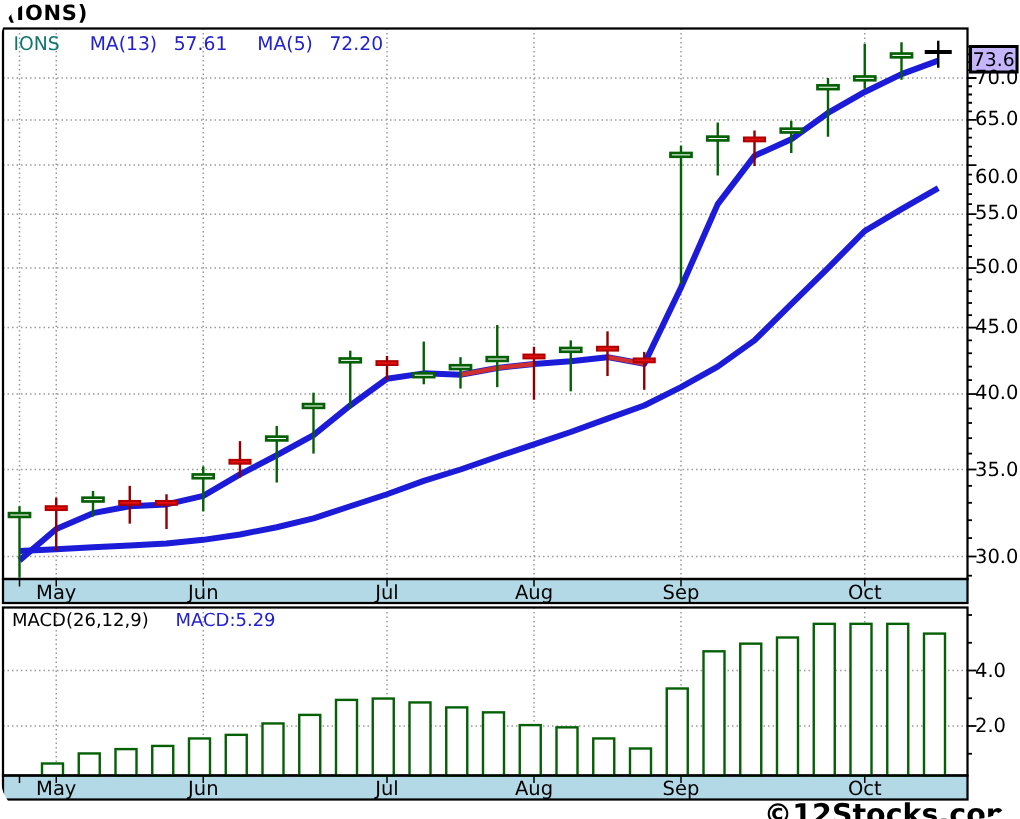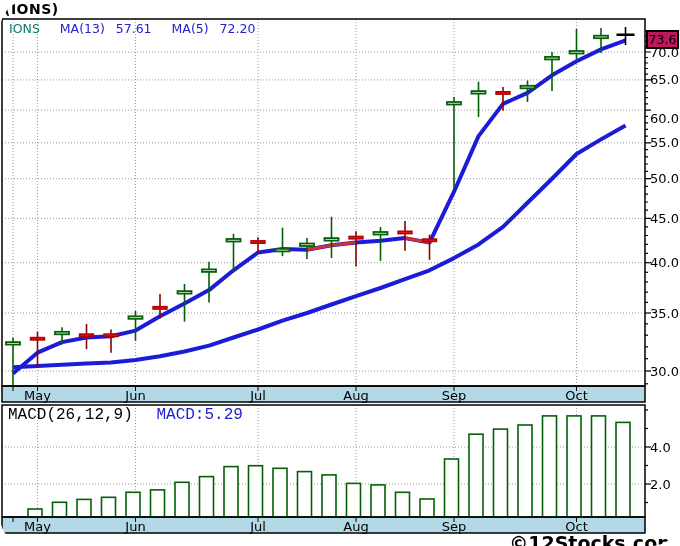--- a/index.html
+++ b/index.html
@@ -4,25 +4,25 @@
 <style>
   html,body{margin:0;padding:0;background:#fff;}
   .page{position:relative;width:680px;height:546px;background:#fff;
         font-family:"DejaVu Sans","Liberation Sans",sans-serif;overflow:hidden;border-radius:29px;}
   .page svg{position:absolute;left:0;top:0;}
   .title{position:absolute;top:1px;left:4px;font-size:14px;font-weight:bold;color:#000;letter-spacing:0.5px;}
   .legend{position:absolute;top:21px;left:9px;font-size:12.5px;white-space:nowrap;}
   .legend .sym{color:#0f766e;font-weight:500;margin-right:16px;}
   .legend .lbl{color:#2222cc;margin-right:7px;}
   .legend .val{color:#2222cc;margin-right:16px;}
-  .flag{position:absolute;left:646px;top:30px;width:29px;height:15px;background:#be185d;
+  .flag{position:absolute;left:646px;top:30px;width:29px;height:15px;background:#c4b5fd;
         border:2px solid #000;font-size:12.5px;line-height:15px;text-align:center;color:#000;}
   .ylabel{position:absolute;left:650px;font-size:13px;color:#000;white-space:nowrap;}
   .mlabel{position:absolute;transform:translateX(-50%);font-size:13px;color:#000;}
-  .macd-header{position:absolute;left:8px;top:406px;font-size:16px;white-space:nowrap;font-family:Liberation Mono, monospace;}
+  .macd-header{position:absolute;left:8px;top:406px;font-size:12px;white-space:nowrap;}
   .macd-header .k{color:#000;margin-right:14px;}
   .macd-header .v{color:#2222cc;}
   .copyright{position:absolute;right:3px;top:532px;font-size:19px;font-weight:600;color:#000000;text-decoration:underline;}
 </style>
 </head>
 <body>
 
 <div class="page">
   <svg id="chart-svg" width="680" height="546">
       <line x1="2" y1="52.04154136841612" x2="645" y2="52.04154136841612" stroke="#9a9a9a" stroke-width="1" stroke-dasharray="1,2"></line>

